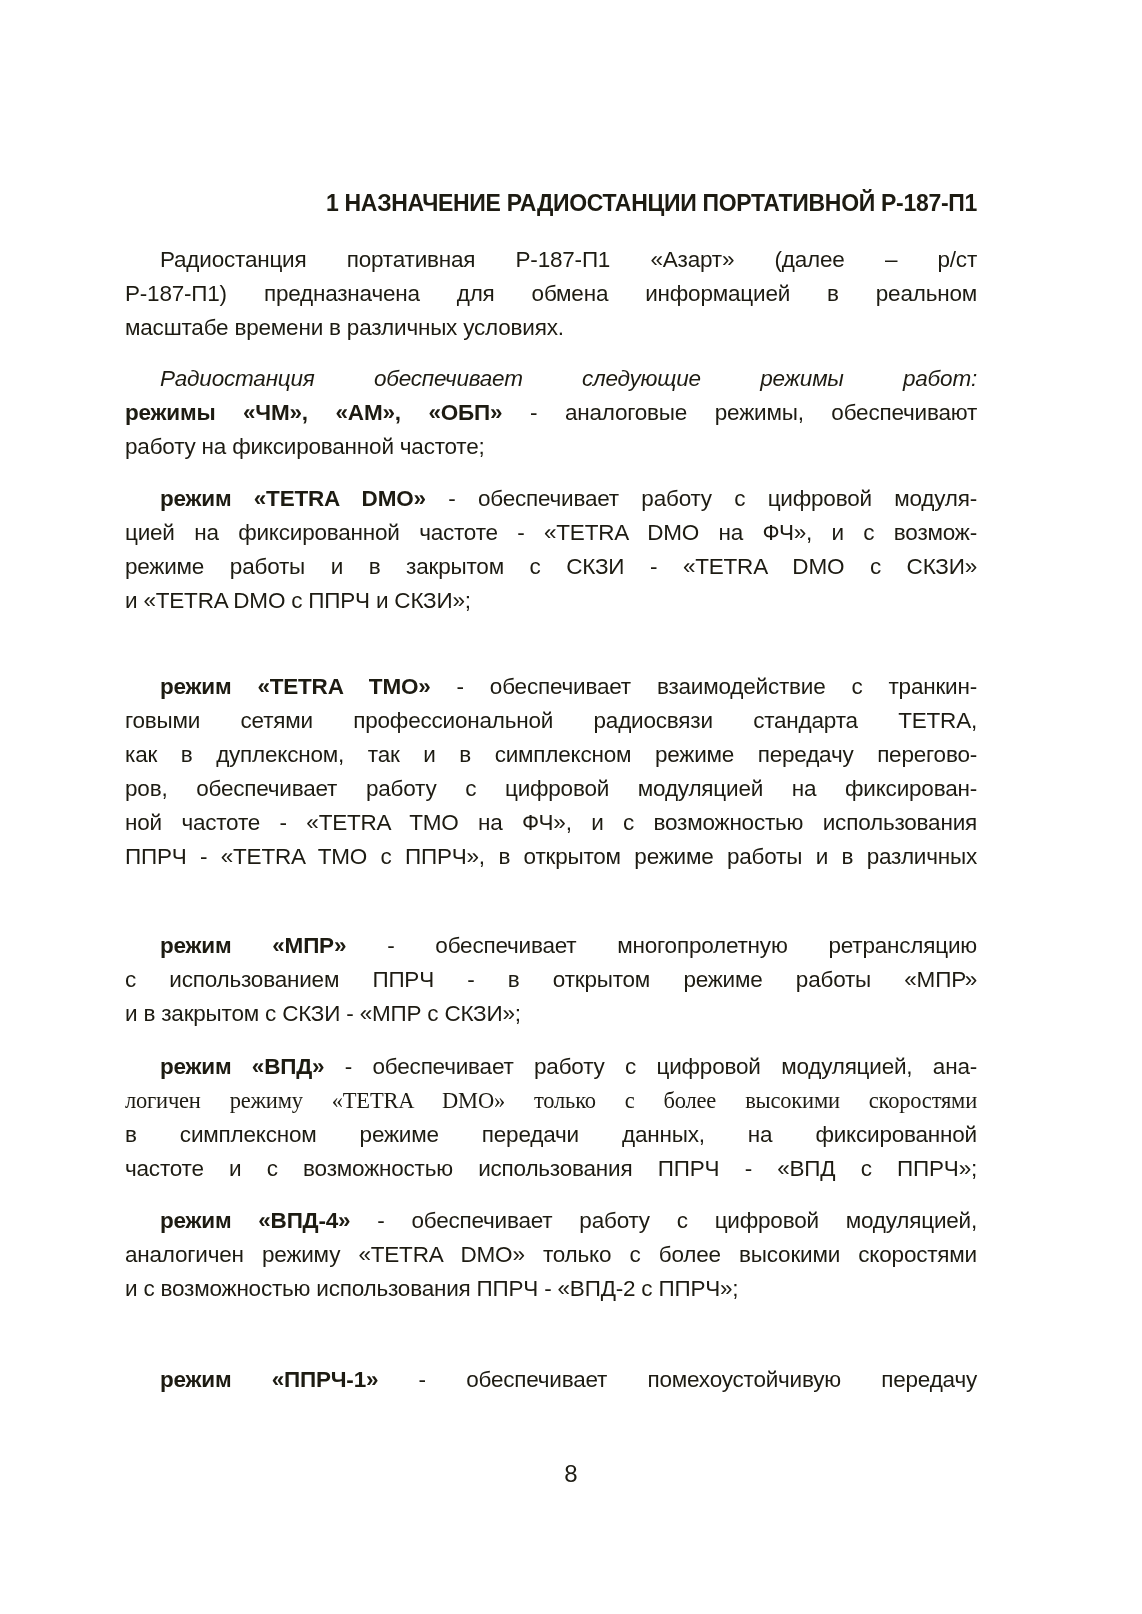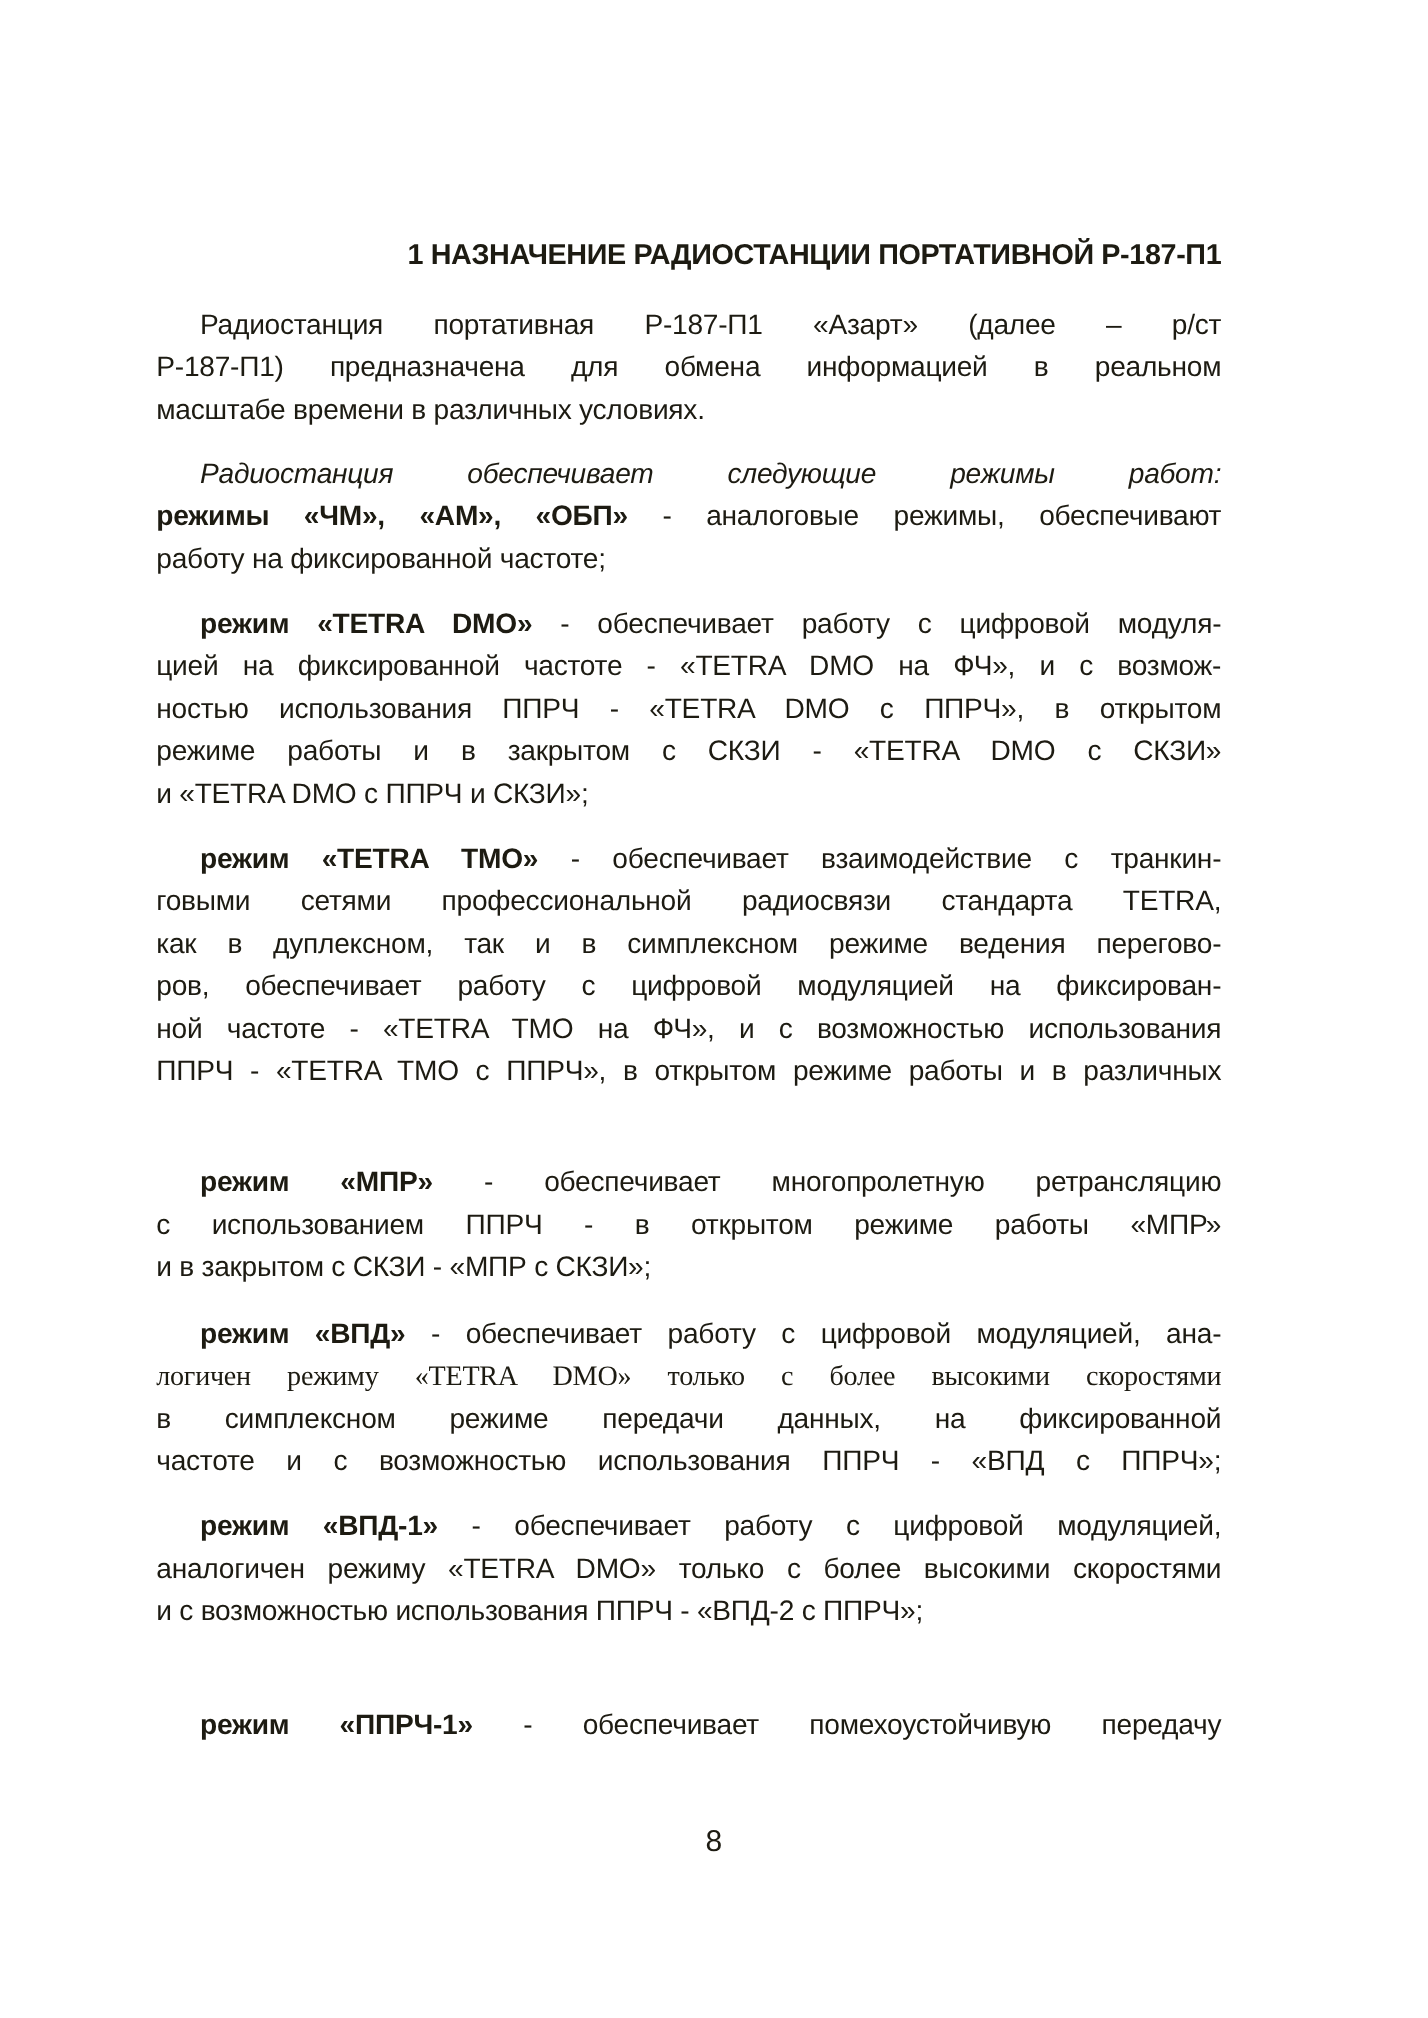--- a/index.html
+++ b/index.html
@@ -32,49 +32,48 @@
 
   <div class="para" style="top:362px">
     <span class="line indent" style="display: block; font-style: italic;"><span style="white-space: nowrap;">Радиостанция обеспечивает следующие режимы работ:</span></span>
     <span class="line" style="display: block;"><span style="white-space: nowrap;"><b>режимы «ЧМ», «АМ», «ОБП»</b><span> - аналоговые режимы, обеспечивают</span></span></span>
     <span class="line last">работу на фиксированной частоте;</span>
   </div>
 
   <div class="para" style="top:482px">
     <span class="line indent" style="display: block;"><span style="white-space: nowrap;"><b>режим «TETRA DMO»</b><span> - обеспечивает работу с цифровой модуля-</span></span></span>
     <span class="line" style="display: block;"><span style="white-space: nowrap;">цией на фиксированной частоте - «TETRA DMO на ФЧ», и с возмож-</span></span>
-    <span class="line" style="display: block;"><span style="white-space: nowrap;">ностью использования ППРЧ - «TETRA DMO с ППРЧ», в открытом</span></span>
     <span class="line" style="display: block;"><span style="white-space: nowrap;">режиме работы и в закрытом с СКЗИ - «TETRA DMO с СКЗИ»</span></span>
     <span class="line last">и «TETRA DMO с ППРЧ и СКЗИ»;</span>
   </div>
 
   <div class="para" style="top:670px">
     <span class="line indent" style="display: block;"><span style="white-space: nowrap;"><b>режим «TETRA TMO»</b><span> - обеспечивает взаимодействие с транкин-</span></span></span>
     <span class="line" style="display: block;"><span style="white-space: nowrap;">говыми сетями профессиональной радиосвязи стандарта TETRA,</span></span>
-    <span class="line" style="display: block;"><span style="white-space: nowrap;">как в дуплексном, так и в симплексном режиме ведения перегово-</span></span>
+    <span class="line" style="display: block;"><span style="white-space: nowrap;">как в дуплексном, так и в симплексном режиме передачу перегово-</span></span>
     <span class="line" style="display: block;"><span style="white-space: nowrap;">ров, обеспечивает работу с цифровой модуляцией на фиксирован-</span></span>
     <span class="line" style="display: block;"><span style="white-space: nowrap;">ной частоте - «TETRA TMO на ФЧ», и с возможностью использования</span></span>
     <span class="line" style="display: block;"><span style="white-space: nowrap;">ППРЧ - «TETRA TMO с ППРЧ», в открытом режиме работы и в различных</span></span>
   </div>
 
   <div class="para" style="top:929px">
     <span class="line indent" style="display: block;"><span style="white-space: nowrap;"><b>режим «МПР»</b><span> - обеспечивает многопролетную ретрансляцию</span></span></span>
     <span class="line" style="display: block;"><span style="white-space: nowrap;">с использованием ППРЧ - в открытом режиме работы «МПР»</span></span>
     <span class="line last">и в закрытом с СКЗИ - «МПР с СКЗИ»;</span>
   </div>
 
   <div class="para" style="top:1050px">
     <span class="line indent" style="display: block;"><span style="white-space: nowrap;"><b>режим «ВПД»</b><span> - обеспечивает работу с цифровой модуляцией, ана-</span></span></span>
     <span class="line" style="display: block; font-family: Liberation Serif, serif;"><span style="white-space: nowrap;">логичен режиму «TETRA DMO» только с более высокими скоростями</span></span>
     <span class="line" style="display: block;"><span style="white-space: nowrap; margin-top: 20px;">в симплексном режиме передачи данных, на фиксированной</span></span>
     <span class="line" style="display: block;"><span style="white-space: nowrap;">частоте и с возможностью использования ППРЧ - «ВПД с ППРЧ»;</span></span>
   </div>
 
   <div class="para" style="top:1204px">
-    <span class="line indent" style="display: block;"><span style="white-space: nowrap;"><b>режим «ВПД-1»</b><span> - обеспечивает работу с цифровой модуляцией,</span></span></span>
+    <span class="line indent" style="display: block;"><span style="white-space: nowrap;"><b>режим «ВПД-4»</b><span> - обеспечивает работу с цифровой модуляцией,</span></span></span>
     <span class="line" style="display: block;"><span style="white-space: nowrap;">аналогичен режиму «TETRA DMO» только с более высокими скоростями</span></span>
     <span class="line last">и с возможностью использования ППРЧ - «ВПД-2 с ППРЧ»;</span>
   </div>
 
   <div class="para" style="top:1363px">
     <span class="line indent" style="display: block;"><span style="white-space: nowrap; word-spacing: 0.003125px;"><b>режим «ППРЧ-1»</b><span> - обеспечивает помехоустойчивую передачу</span></span></span>
   </div>
 
 </div>
 

